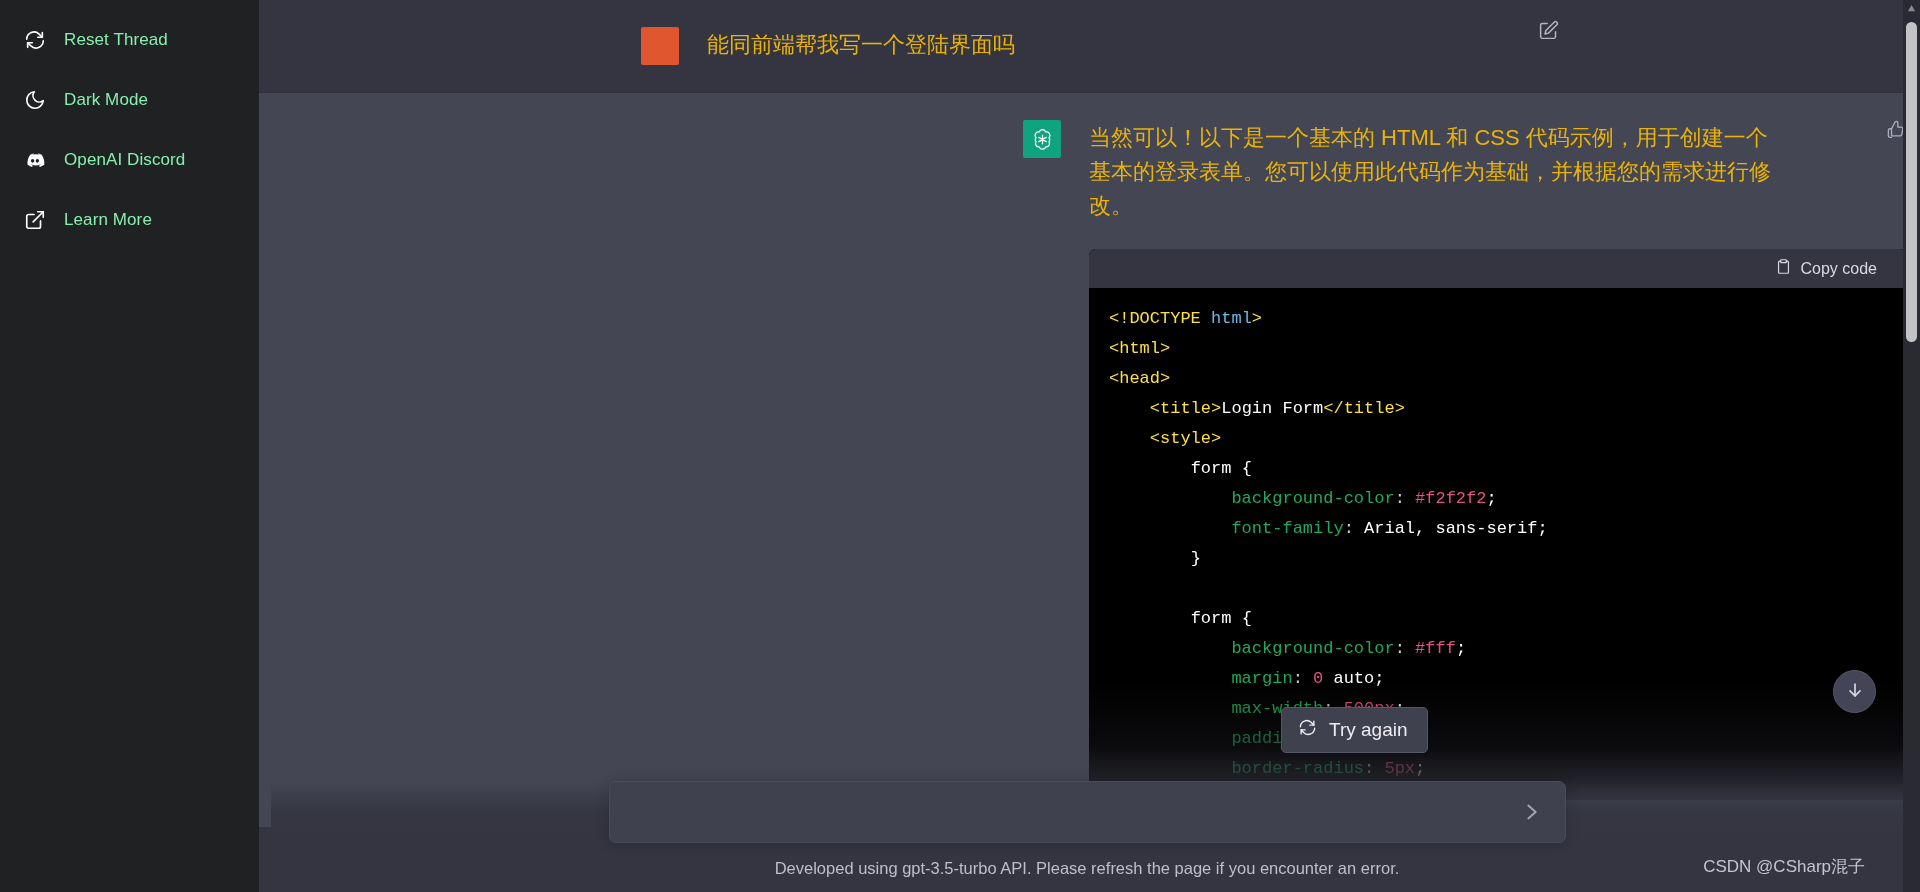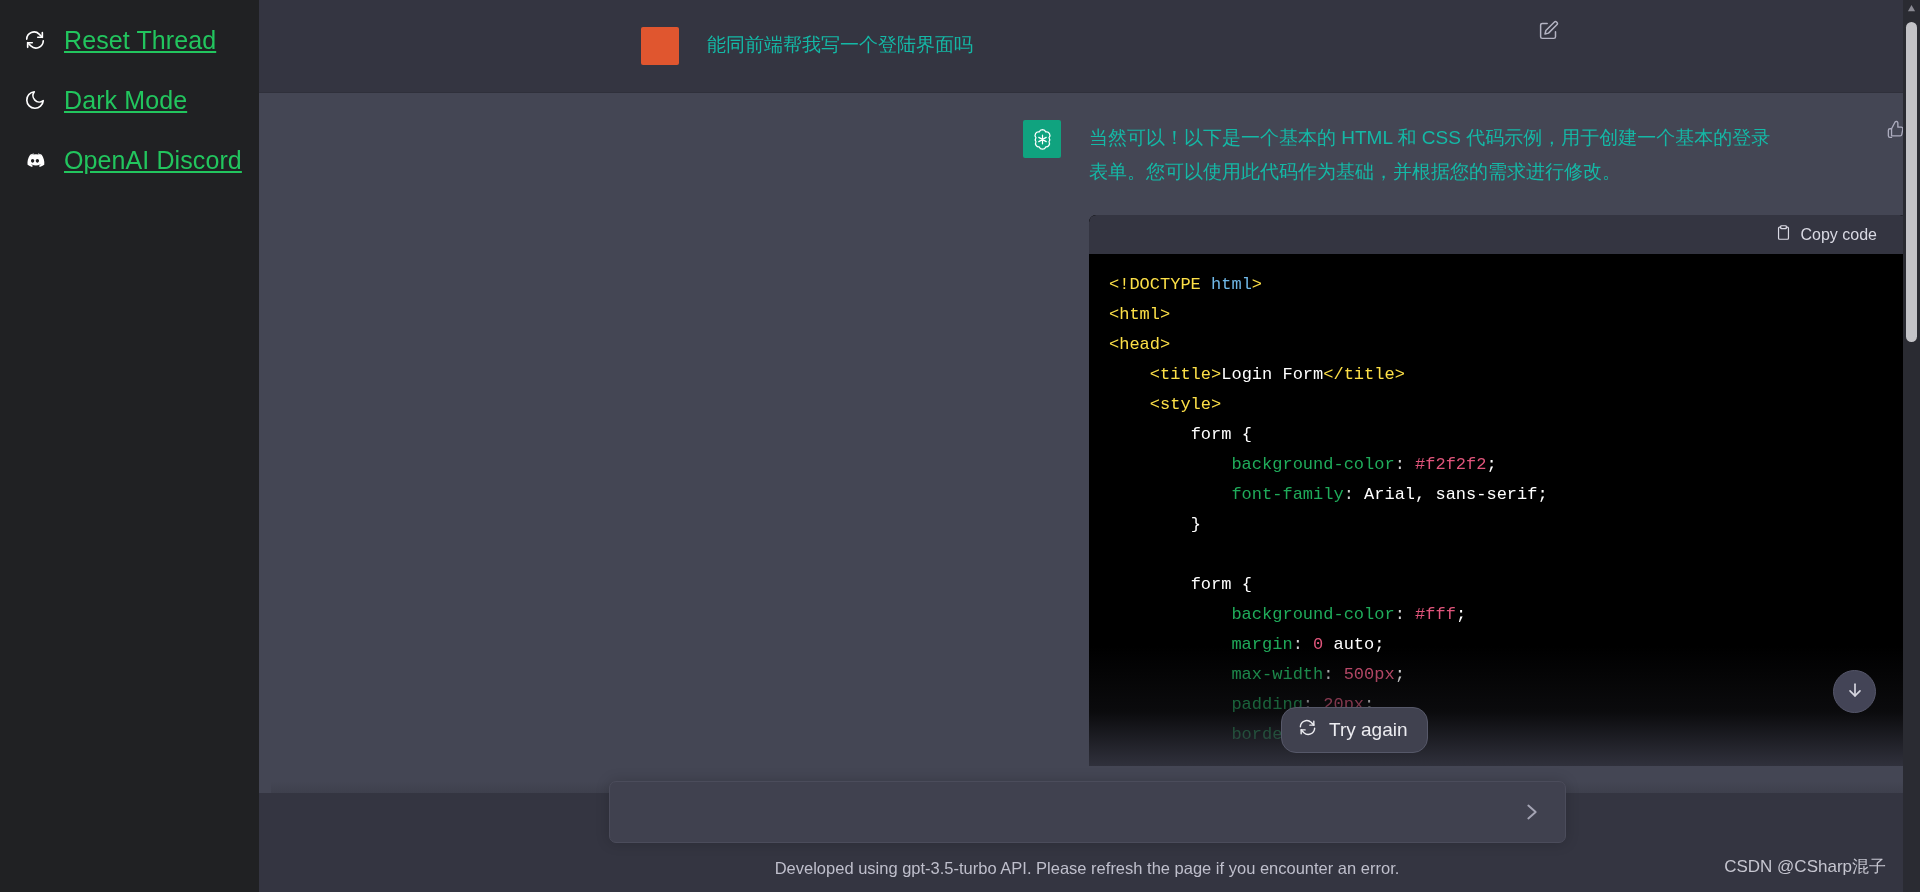--- a/index.html
+++ b/index.html
@@ -46,25 +46,24 @@
     height: 22px;
     flex: 0 0 22px;
     display: flex;
     align-items: center;
     justify-content: center;
     color: #ffffff;
   }
   .nav-icon svg { width: 22px; height: 22px; display: block; }
 
   .nav-label {
-    font-size: 25px;
+    font-size: 17px;
     letter-spacing: .1px;
-    color: #22c55e;
+    color: #86efac;
     white-space: nowrap;
-    text-decoration: underline;
   }
 
   
   .main {
     flex: 1;
     height: 892px;
     position: relative;
     background: #343541;
     overflow: hidden;
   }
@@ -107,23 +106,23 @@
   }
   .avatar-bot svg { width: 27px; height: 27px; }
 
   .msg-body {
     flex: 1;
     min-width: 0;
     padding-top: 1px;
   }
 
   .msg-text {
-    font-size: 19px;
+    font-size: 22px;
     line-height: 34px;
-    color: #14b8a6;
+    color: #eab308;
     max-width: 700px;
   }
 
   .msg-actions {
     position: absolute;
     right: -40px;
     top: 24px;
     display: flex;
     gap: 12px;
     color: #acacbe;
@@ -207,21 +206,21 @@
   
   .try-again {
     position: absolute;
     left: 1022px;
     top: 707px;
     display: flex;
     align-items: center;
     gap: 12px;
     background: #40414f;
     border: 1px solid #565869;
-    border-radius: 15px;
+    border-radius: 5px;
     padding: 10px 19px 10px 16px;
     color: #ececf1;
     font-size: 19px;
     cursor: pointer;
     z-index: 20;
   }
   .try-again svg { width: 19px; height: 19px; }
 
   
   .scroll-bottom {
@@ -313,21 +312,21 @@
     width: 11px;
     height: 320px;
     background: #c3c3c7;
     border-radius: 6px;
     cursor: pointer;
   }
 
   
   .watermark {
     position: absolute;
-    right: 34px;
+    right: 55px;
     bottom: 14px;
     font-size: 17px;
     color: #c6c6d0;
     z-index: 60;
     pointer-events: none;
   }
 </style>
 </head>
 <body>
 
@@ -358,20 +357,30 @@
 
     <div class="nav-item">
       <span class="nav-icon">
         <svg viewBox="0 0 24 24" fill="currentColor">
           <path d="M19.3 6.2A16 16 0 0 0 15.4 5l-.2.4a14 14 0 0 1 3.4 1.6 12.9 12.9 0 0 0-11.2 0A14 14 0 0 1 10.8 5.4L10.6 5a16 16 0 0 0-3.9 1.2C4.2 9.9 3.5 13.6 3.9 17.2a16.2 16.2 0 0 0 4.9 2.5l.9-1.5c-.6-.2-1.2-.5-1.8-.9l.4-.3a11.6 11.6 0 0 0 9.4 0l.4.3c-.6.4-1.2.7-1.8.9l.9 1.5a16.2 16.2 0 0 0 4.9-2.5c.5-4.2-.7-7.9-2.8-11zM9.4 14.9c-1 0-1.8-.9-1.8-2s.8-2 1.8-2 1.8.9 1.8 2-.8 2-1.8 2zm5.2 0c-1 0-1.8-.9-1.8-2s.8-2 1.8-2 1.8.9 1.8 2-.8 2-1.8 2z"></path>
         </svg>
       </span>
       <span class="nav-label">OpenAI Discord</span>
     </div>
 
+    <div class="nav-item">
+      <span class="nav-icon">
+        <svg viewBox="0 0 24 24" fill="none" stroke="currentColor" stroke-width="1.8" stroke-linecap="round" stroke-linejoin="round">
+          <path d="M18 13v6a2 2 0 0 1-2 2H5a2 2 0 0 1-2-2V8a2 2 0 0 1 2-2h6"></path>
+          <polyline points="15 3 21 3 21 9"></polyline>
+            <line x1="10" y1="14" x2="21" y2="3"></line>
+        </svg>
+      </span>
+      <span class="nav-label">Learn More</span>
+    </div>
 
 
   </nav>
 
   <section class="main">
 
     <div class="thread">
 
       <div class="msg msg-user">
         <div class="msg-inner">

